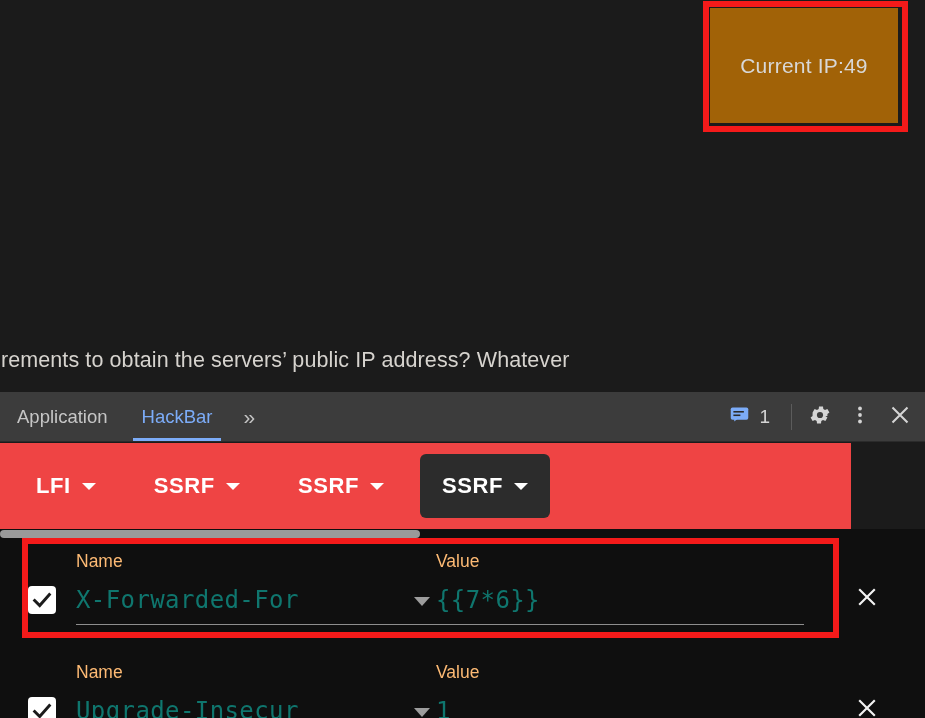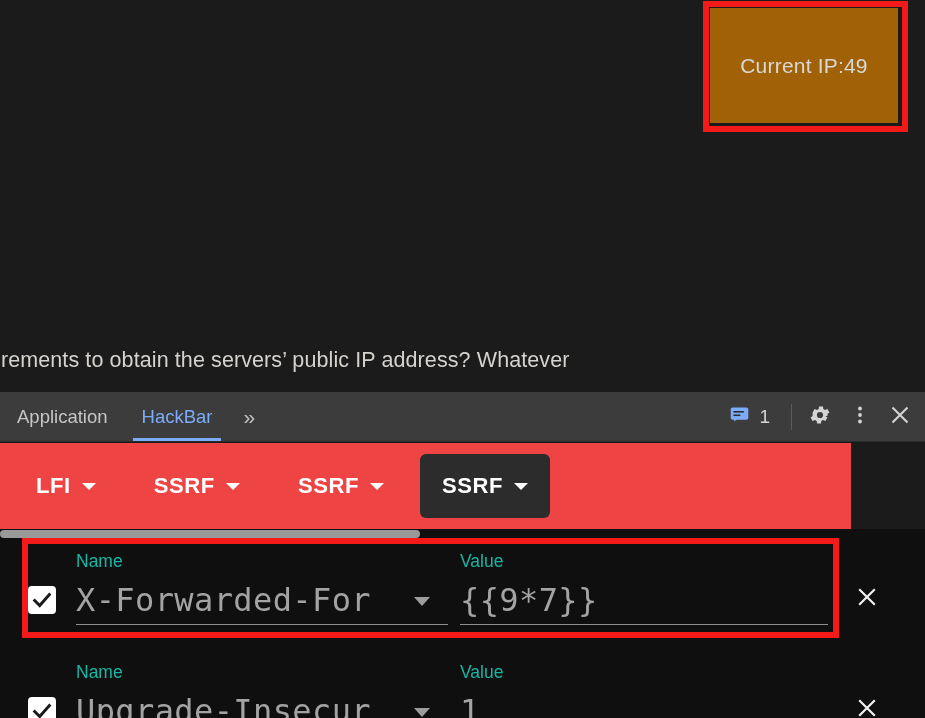--- a/index.html
+++ b/index.html
@@ -237,42 +237,42 @@
 
   .hr-field {
     position: absolute;
     box-sizing: border-box;
   }
   .hr-field.name-field {
     left: 76px;
     width: 372px;
   }
   .hr-field.value-field {
-    left: 460px;
+    left: 436px;
     width: 368px;
   }
   .hr-field { top: 12px; }
 
   .hr-label {
-    color: #14b8a6;
+    color: #fdba74;
     font-size: 17.5px;
     line-height: 22px;
     margin-bottom: 4px;
   }
   .hr-inputline {
     position: relative;
     height: 48px;
     border-bottom: 1px solid #8e8e8e;
     display: flex;
     align-items: center;
   }
   .hr-input-text {
-    color: #a3a3a3;
+    color: #0f766e;
     font-family: "DejaVu Sans Mono", "Liberation Mono", monospace;
-    font-size: 32px;
+    font-size: 24px;
     letter-spacing: 0.4px;
     white-space: nowrap;
     overflow: hidden;
   }
   .hr-select-caret {
     position: absolute;
     right: 18px;
     top: 21px;
     width: 0; height: 0;
     border-left: 8px solid transparent;
@@ -411,21 +411,21 @@
       <div class="hr-label">Name</div>
       <div class="hr-inputline">
         <span class="hr-input-text">X-Forwarded-For</span>
         <span class="hr-select-caret"></span>
       </div>
     </div>
 
     <div class="hr-field value-field">
       <div class="hr-label">Value</div>
       <div class="hr-inputline">
-        <span class="hr-input-text">{{9*7}}</span>
+        <span class="hr-input-text">{{7*6}}</span>
       </div>
     </div>
 
     <div class="hr-remove">
       <svg width="26" height="26" viewBox="0 0 24 24" aria-hidden="true">
         <path d="M4.8 4.8 L19.2 19.2 M19.2 4.8 L4.8 19.2" stroke="#f2f2f2" stroke-width="2" fill="none"></path>
       </svg>
     </div>
 
   </div>

